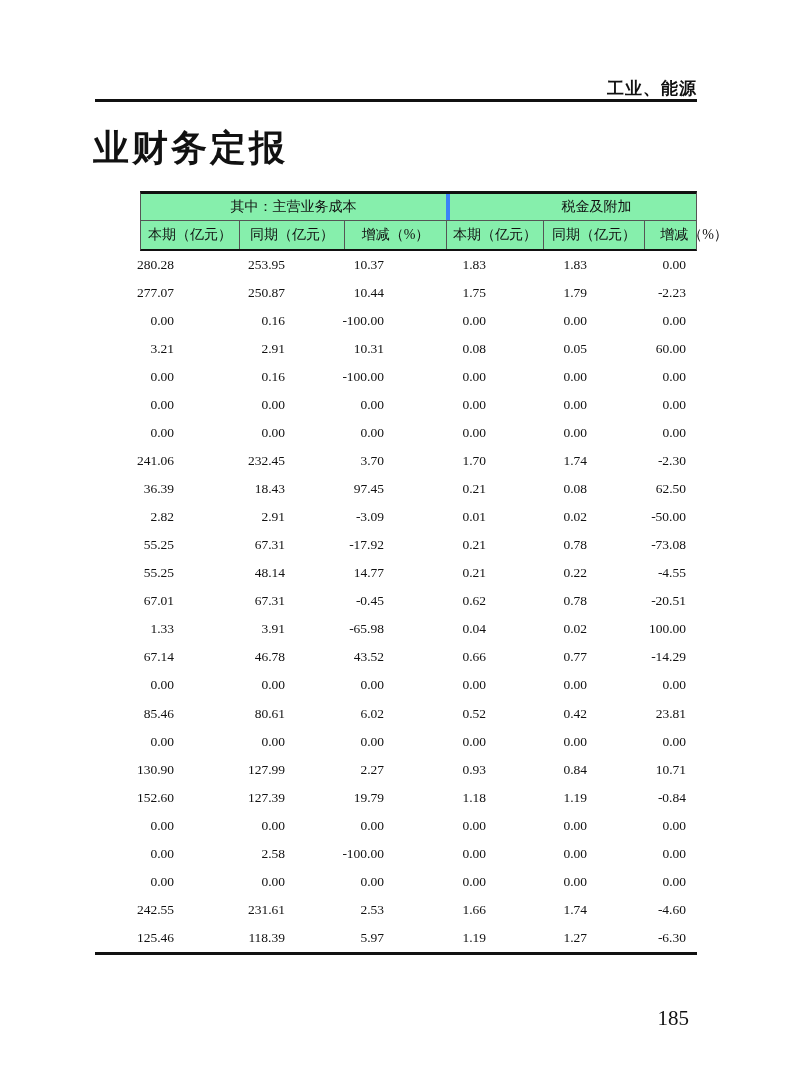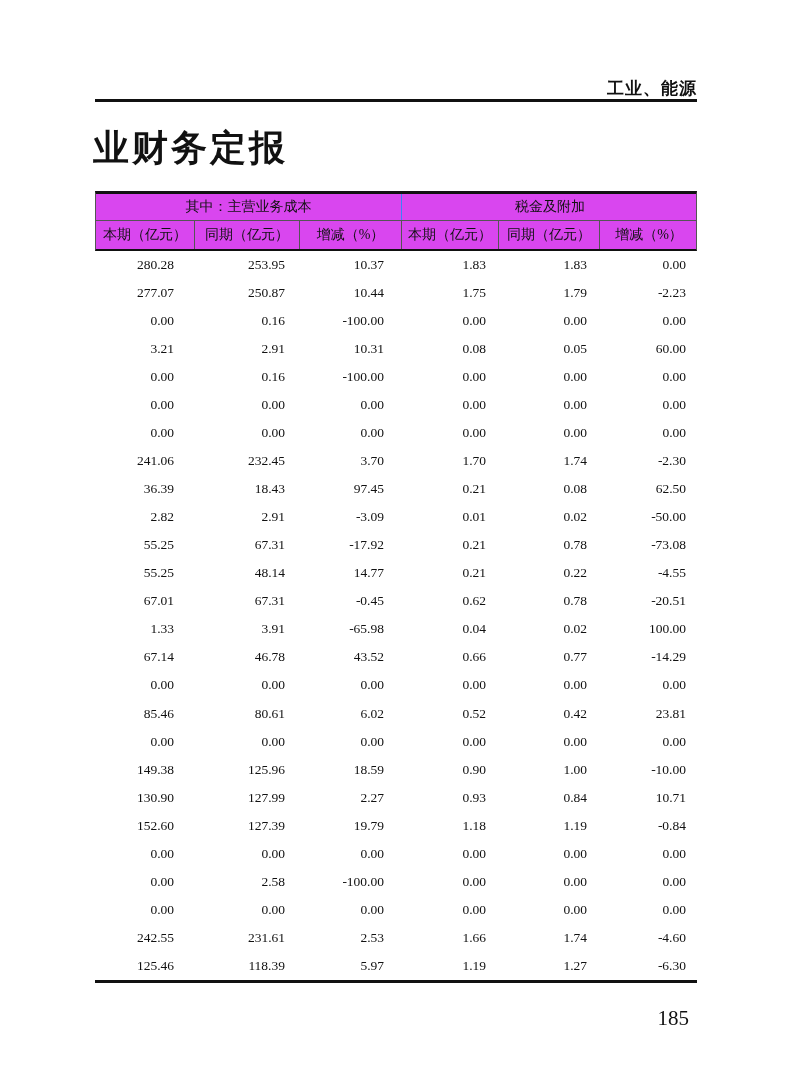--- a/index.html
+++ b/index.html
@@ -29,32 +29,33 @@
     font-size:36px; font-weight:bold;
     letter-spacing:3px;
   }
   .fintable {
     position:absolute;
     top:191px; left:95px; width:602px;
   }
   .thead {
     border-top:3px solid #111;
     border-bottom:2px solid #111;
-    background:#d946ef;
+    background:#86efac;
+    margin-left:45px;
   }
   .group-row {
     display:grid;
     grid-template-columns:305px 297px;
     height:27px;
     border-bottom:1px solid #555;
   }
   .group-cell {
     display:flex; align-items:center; justify-content:center;
     font-size:14px;
-    border-left:1px solid #3b82f6;
+    border-left:4px solid #3b82f6;
   }
   .group-cell:first-child { border-left:none; }
   .sub-row {
     display:grid;
     grid-template-columns:98px 105px 102px 97px 101px 99px;
     height:28px;
   }
   .sub-cell {
     display:flex; align-items:center; justify-content:center;
     font-size:14px;
@@ -271,28 +272,20 @@
 
         <div class="trow">
           <div class="tcell">0.00</div>
           <div class="tcell">0.00</div>
           <div class="tcell">0.00</div>
           <div class="tcell">0.00</div>
           <div class="tcell">0.00</div>
           <div class="tcell">0.00</div>
         </div>
 
-        <div class="trow">
-          <div class="tcell">149.38</div>
-          <div class="tcell">125.96</div>
-          <div class="tcell">18.59</div>
-          <div class="tcell">0.90</div>
-          <div class="tcell">1.00</div>
-          <div class="tcell">-10.00</div>
-        </div>
 
         <div class="trow">
           <div class="tcell">130.90</div>
           <div class="tcell">127.99</div>
           <div class="tcell">2.27</div>
           <div class="tcell">0.93</div>
           <div class="tcell">0.84</div>
           <div class="tcell">10.71</div>
         </div>
 

